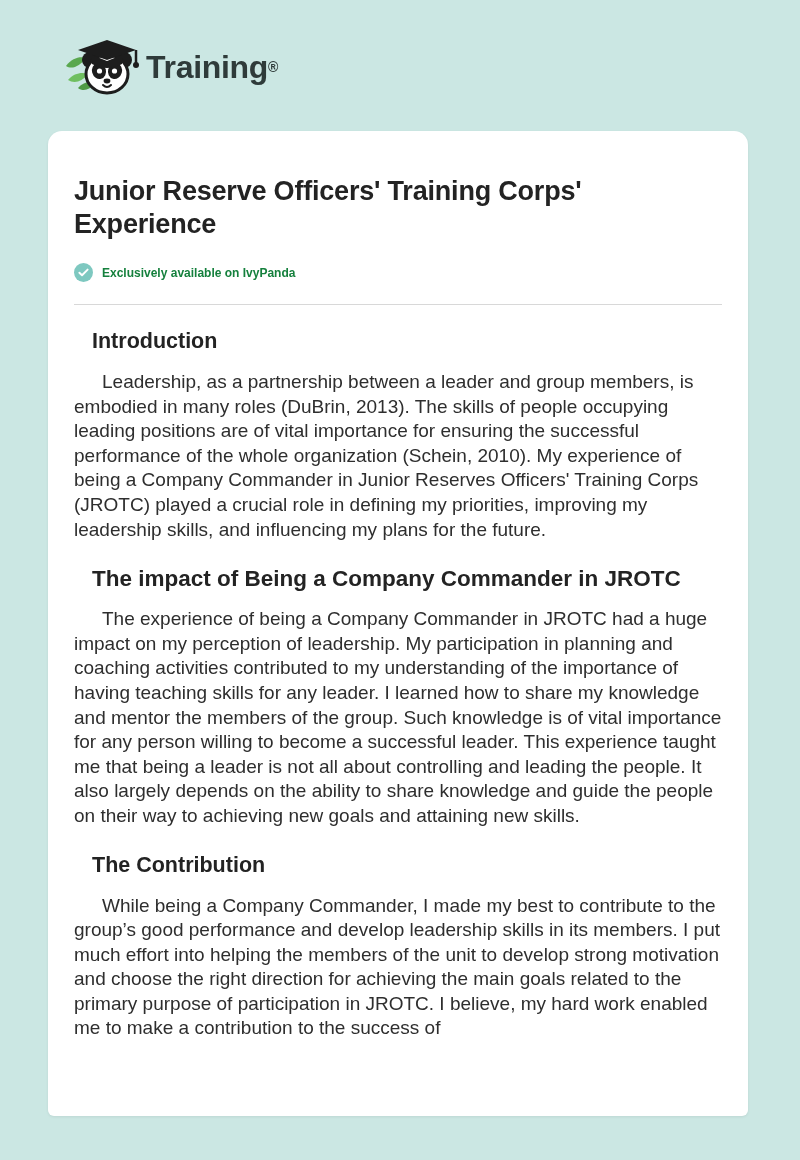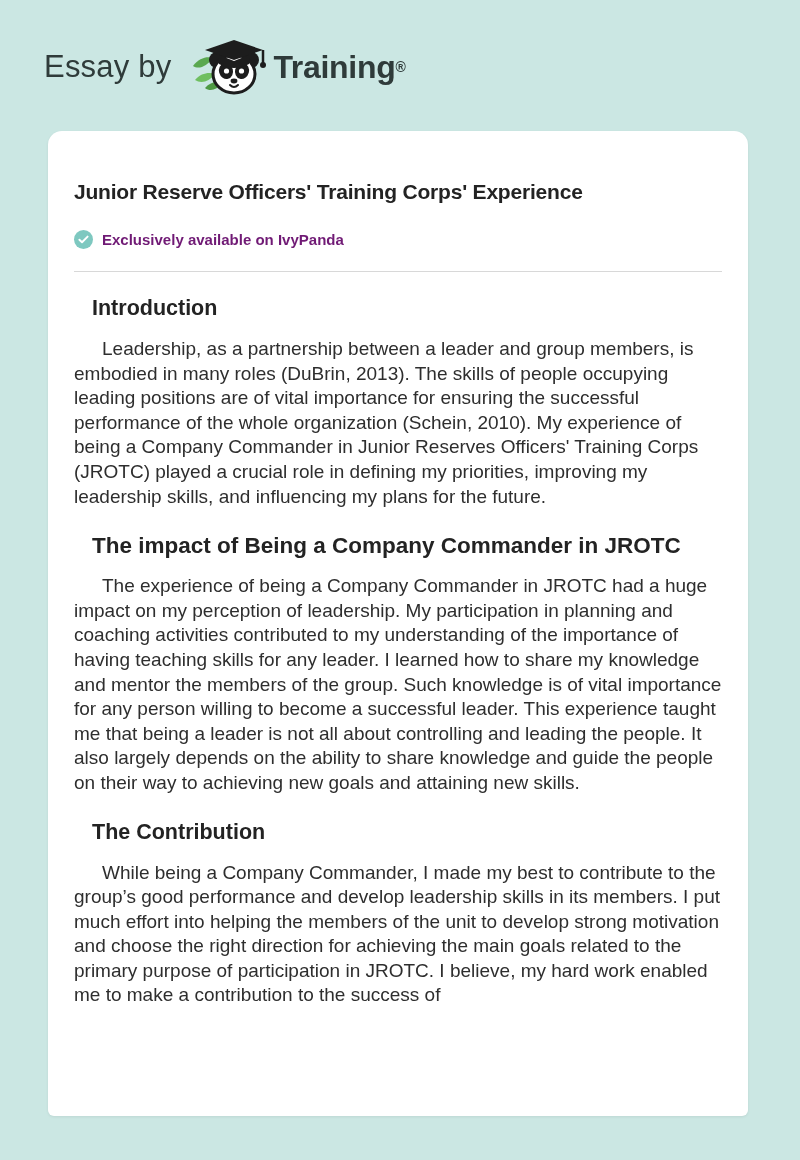--- a/index.html
+++ b/index.html
@@ -63,21 +63,21 @@
     top: 131px;
     width: 700px;
     height: 985px;
     background: #ffffff;
     border-radius: 14px 14px 6px 6px;
     box-shadow: 0 1px 3px rgba(0,0,0,0.07);
     padding: 44px 26px 0 26px;
     overflow: hidden;
   }
   .doc-title {
-    font-size: 21px;
+    font-size: 27px;
     line-height: 33px;
     font-weight: bold;
     color: #232323;
     margin: 0 0 22px 0;
     letter-spacing: -0.2px;
   }
   .badge-row {
     display: flex;
     align-items: center;
     margin-bottom: 22px;
@@ -88,23 +88,23 @@
     border-radius: 50%;
     background: #7ec8c0;
     display: inline-flex;
     align-items: center;
     justify-content: center;
     margin-right: 9px;
     flex: none;
   }
   .check-badge svg { display: block; }
   .badge-text {
-    font-size: 15px;
+    font-size: 12px;
     font-weight: bold;
-    color: #701a75;
+    color: #15803d;
   }
   .divider {
     border: none;
     border-top: 1px solid #d8d8d8;
     margin: 0 0 20px 0;
   }
   h2.section {
     font-size: 21.5px;
     line-height: 29px;
     font-weight: bold;
@@ -122,21 +122,20 @@
     text-indent: 28px;
     text-align: left;
   }
 </style>
 </head>
 <body>
 
 <div class="page">
 
   <div class="header">
-    <span class="header-text">Essay by</span>
     <span class="logo">
       <span class="panda-mark">
         <svg width="86" height="62" viewBox="0 0 86 62" xmlns="http://www.w3.org/2000/svg">
 
           <path d="M8 30 C14 22, 22 20, 28 22 C22 30, 14 34, 8 30 Z" fill="#5aa84f"></path>
           <path d="M10 44 C16 37, 24 36, 30 38 C24 46, 16 48, 10 44 Z" fill="#6fbf60"></path>
           <path d="M20 52 C25 46, 32 45, 37 47 C32 54, 25 56, 20 52 Z" fill="#4e9a44"></path>
 
           <circle cx="32" cy="24" r="8" fill="#1d1d1d"></circle>
           <circle cx="66" cy="24" r="8" fill="#1d1d1d"></circle>

